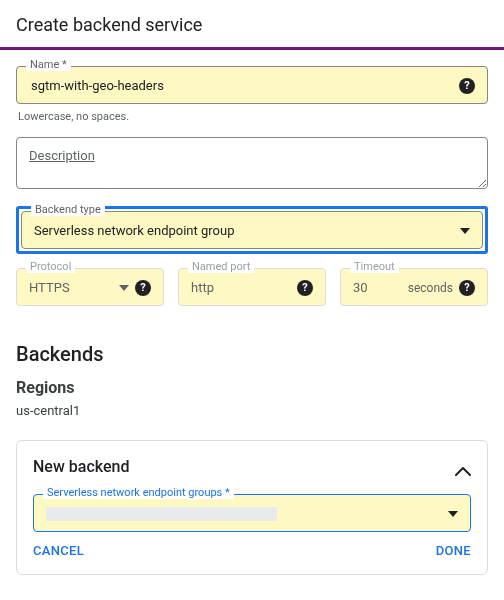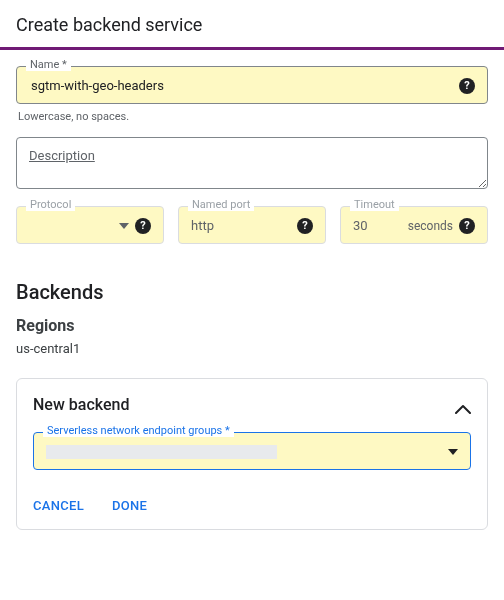--- a/index.html
+++ b/index.html
@@ -145,23 +145,23 @@
   .neg-field .box { border-color: #1a73e8; }
   .neg-field .label { color: #1a73e8; }
   .neg-redact {
     width: 56%;
     height: 14px;
     background: #e8eaed;
   }
 
   .card-actions {
     display: flex;
-    justify-content: flex-start;
+    justify-content: space-between;
     gap: 28px;
-    margin-top: 28px;
+    margin-top: 11px;
   }
   .txt-btn {
     color: #1a73e8;
     font-weight: 500;
     font-size: 13px;
     letter-spacing: .3px;
     cursor: pointer;
   }
   ::placeholder { color: #5f6368; }
 </style>
@@ -179,26 +179,40 @@
       <input type="text" value="sgtm-with-geo-headers" style="">
       <span class="help-icon">?</span>
     </div>
   </div>
   <div class="helper">Lowercase, no spaces.</div>
 
   
   <textarea class="desc" placeholder="Description" style=""></textarea>
 
   
+  <div class="highlight-wrap">
+    <div class="field">
+      <span class="label">Backend type</span>
+      <div class="box">
+        <span>Serverless network endpoint group</span>
+        <span class="dropdown-arrow">
+          <svg width="10" height="6" viewBox="0 0 10 6">
+              <path d="M0 0l5 6 5-6z" fill="#202124"></path>
+            </svg>
+        </span>
+      </div>
+    </div>
+  </div>
 
   
   <div class="row3">
     <div class="col field">
       <span class="label">Protocol</span>
       <div class="box">
+        <span class="value">HTTPS</span>
         <span class="dropdown-arrow">
           <svg width="10" height="6" viewBox="0 0 10 6">
               <path d="M0 0l5 6 5-6z" fill="#5f6368"></path>
             </svg>
         </span>
         <span class="help-icon">?</span>
       </div>
     </div>
     <div class="col field">
       <span class="label">Named port</span>

